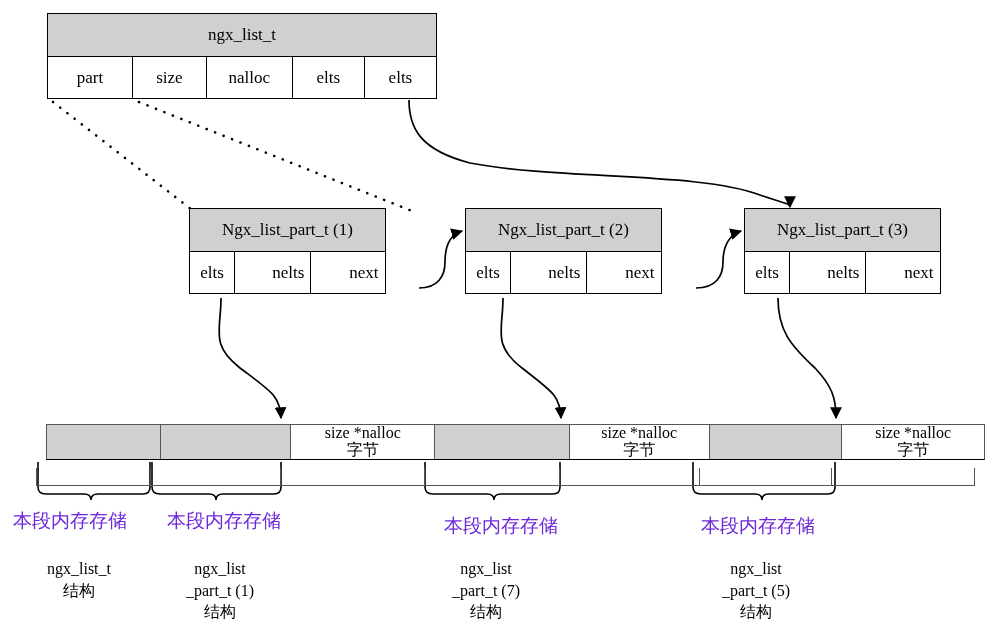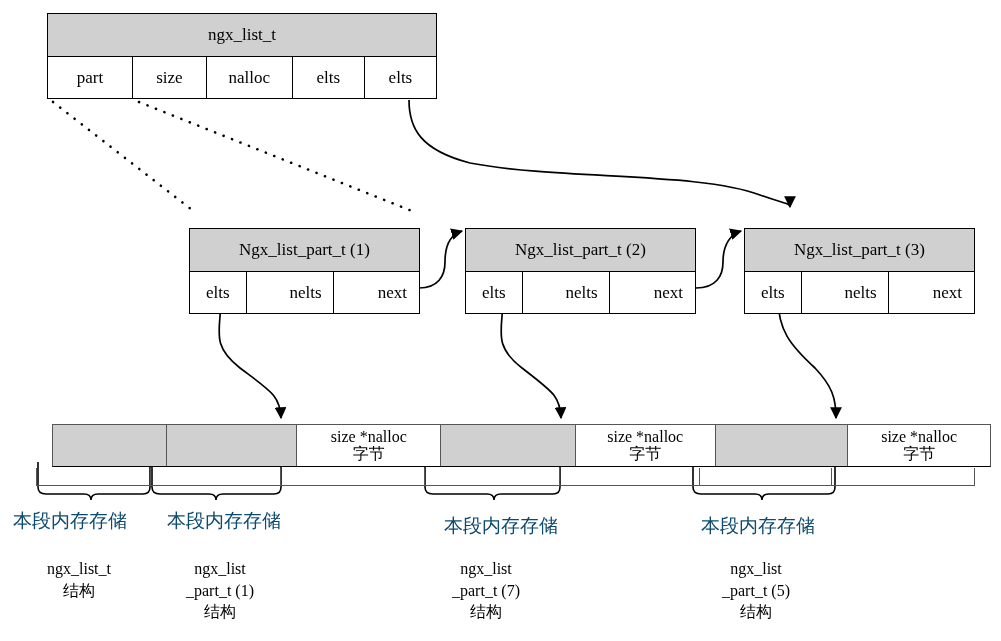--- a/index.html
+++ b/index.html
@@ -25,45 +25,45 @@
     border-right:1.5px solid #000;
   }
   .cell:last-child{border-right:none;}
 
   
   #list-box{left:47px;top:13px;width:390px;height:86px;}
   #list-box .box-head{height:43px;}
   #list-box .box-cells{height:41px;}
 
   
-  .part-box{width:231px;height:86px;top:228px;}
+  .part-box{width:197px;height:86px;top:208px;}
   .part-box .box-head{height:43px;}
   .part-box .box-cells{height:41px;gap:32px;}
   #part1{left:189px;}
   #part2{left:465px;}
   #part3{left:744px;}
 
   
   #mem{position:absolute;left:36px;top:424px;width:939px;height:62px;}
-  #mem-row1{position:absolute;left:16px;top:0;height:43px;width:100%;
+  #mem-row1{position:absolute;left:10px;top:0;height:36px;width:100%;
             display:flex;box-sizing:border-box;
             border:1.3px solid #555;border-bottom:1.3px solid #000;justify-content:center;}
   #mem-row2{position:absolute;left:0;top:44px;height:18px;width:100%;
             display:flex;box-sizing:border-box;
             border:1.3px solid #555;border-top:none;}
   .mseg{box-sizing:border-box;border-right:1.3px solid #555;
         display:flex;flex-direction:column;align-items:center;justify-content:center;
         font-size:16px;line-height:1.05;white-space:nowrap;}
   .mseg:last-child{border-right:none;}
   .mseg.gray{background:#d0d0d0;}
   .mseg.white{background:#fff;}
   .mseg .l2{font-size:16px;}
 
   
-  .cnlabel{position:absolute;font-size:19px;white-space:nowrap;color:#0c4a6e;}
+  .cnlabel{position:absolute;font-size:19px;white-space:nowrap;color:#6d28d9;}
   .structlabel{position:absolute;font-size:16px;line-height:1.35;white-space:nowrap;text-align:center;}
 
   svg.overlay{position:absolute;left:0;top:0;width:1001px;height:641px;
               pointer-events:none;overflow:visible;}
 </style>
 </head>
 <body>
 
 <div id="stage">
 

